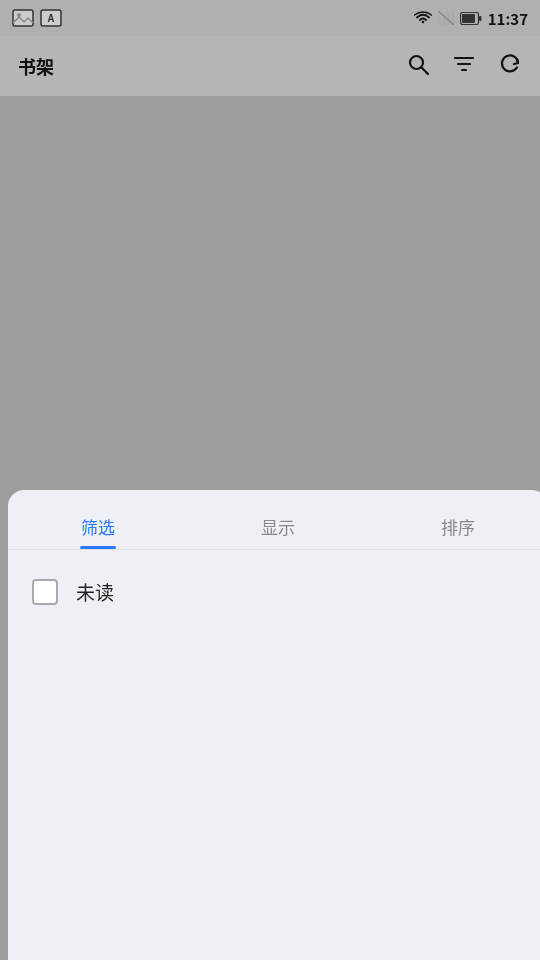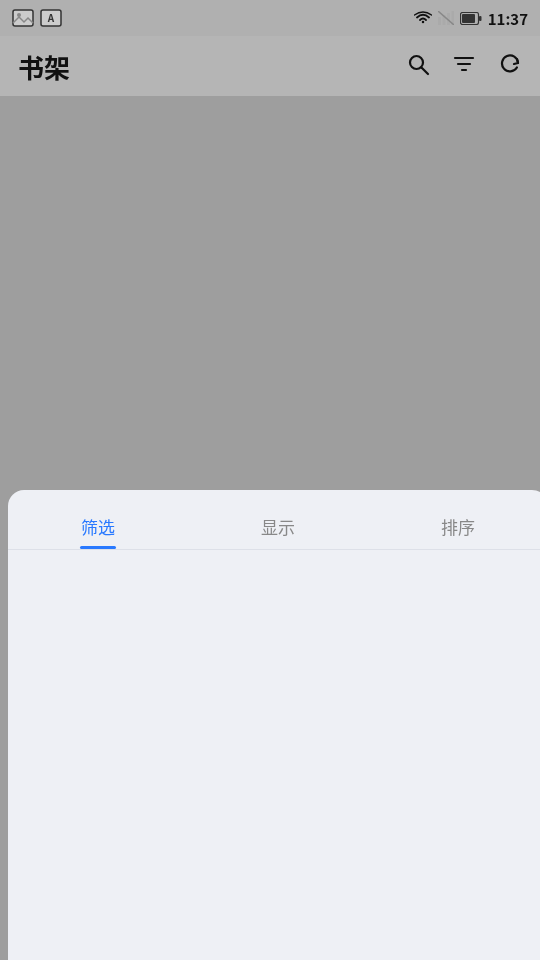--- a/index.html
+++ b/index.html
@@ -41,21 +41,21 @@
     .header {
       width: 100%;
       height: 60px;
       background: #b5b5b5;
       display: flex;
       align-items: center;
       padding: 0 18px;
       justify-content: space-between;
     }
     .header-title {
-      font-size: 26px;
+      font-size: 18px;
       font-weight: 700;
       color: #111;
     }
     .header-icons {
       display: flex;
       align-items: center;
       gap: 22px;
     }
     .header-icon {
       font-size: 22px;
@@ -234,14 +234,18 @@
     </div>
     <div class="tab-item">
       <span>显示</span>
     </div>
     <div class="tab-item">
       <span>排序</span>
     </div>
   </div>
 
   <div class="filter-list">
+    <div class="filter-item">
+      <div class="checkbox"></div>
+      <span class="filter-label">未读</span>
+    </div>
   </div>
 </div>
 
 </body></html>

